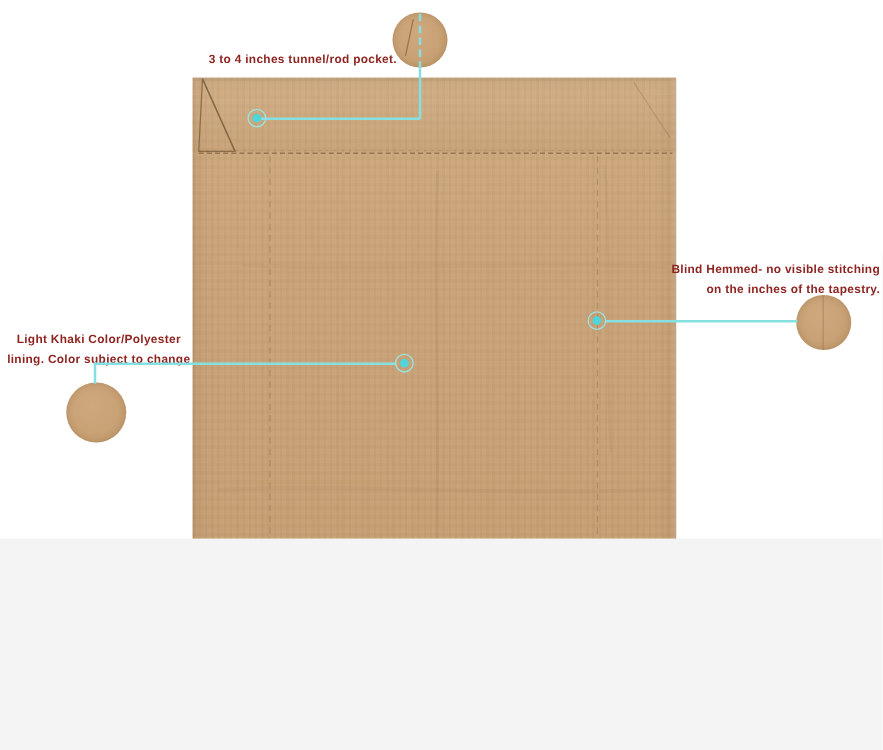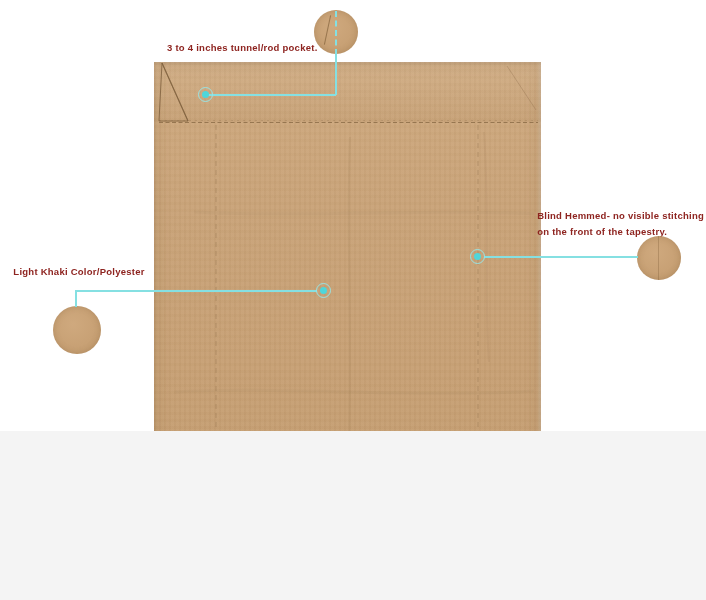--- a/index.html
+++ b/index.html
@@ -31,21 +31,21 @@
   }
   .seams{position:absolute;inset:0;width:100%;height:100%;}
   .seams .stitch{stroke:var(--stitch);fill:none;}
   .seams .crease{stroke:#7d5f3c;fill:none;}
   
   .note{
     position:absolute;color:var(--text-red);font-weight:700;font-size:9.5px;
     letter-spacing:.25px;line-height:15.5px;
   }
   .note-top{left:167px;top:40px;white-space:nowrap;}
-  .note-right{right:2px;top:208px;line-height:16px;}
+  .note-right{right:2px;top:208px;text-align:right;line-height:16px;}
   .note-left{left:3px;top:264px;width:152px;text-align:center;}
   
   .cline{position:absolute;background:var(--callout-line);z-index:5;}
   .cline.h{height:2px;}
   .cline.v{width:2px;}
   .cdash{
     position:absolute;width:0;border-left:2px dashed var(--callout-line);z-index:6;
   }
   
   .dot{
@@ -110,32 +110,33 @@
   </div>
   <div class="cdash" style="left:335px;top:11px;height:44px;"></div>
   <div class="cline v" style="left:335px;top:55px;height:40px;"></div>
   <div class="cline h" style="left:205px;top:94px;width:131px;"></div>
   <div class="dot" style="left:198px;top:87px;">
       <i></i>
     </div>
 
   <div class="note note-right">
     <div>Blind Hemmed- no visible stitching</div>
-    <div>on the front of the tapestry.</div>
+    <div>on the inches of the tapestry.</div>
   </div>
   <div class="zoomcircle zc-right">
     <div class="hemline"></div>
   </div>
   <div class="cline h" style="left:484px;top:256px;width:154px;"></div>
   <div class="dot" style="left:470px;top:249px;">
       <i></i>
     </div>
 
   <div class="note note-left">
     <div>Light Khaki Color/Polyester</div>
+    <div>lining. Color subject to change</div>
   </div>
   <div class="zoomcircle zc-left"></div>
   <div class="cline v" style="left:75px;top:290px;height:17px;"></div>
   <div class="cline h" style="left:75px;top:290px;width:242px;"></div>
   <div class="dot" style="left:316px;top:283px;">
       <i></i>
     </div>
 
 </div>
 

